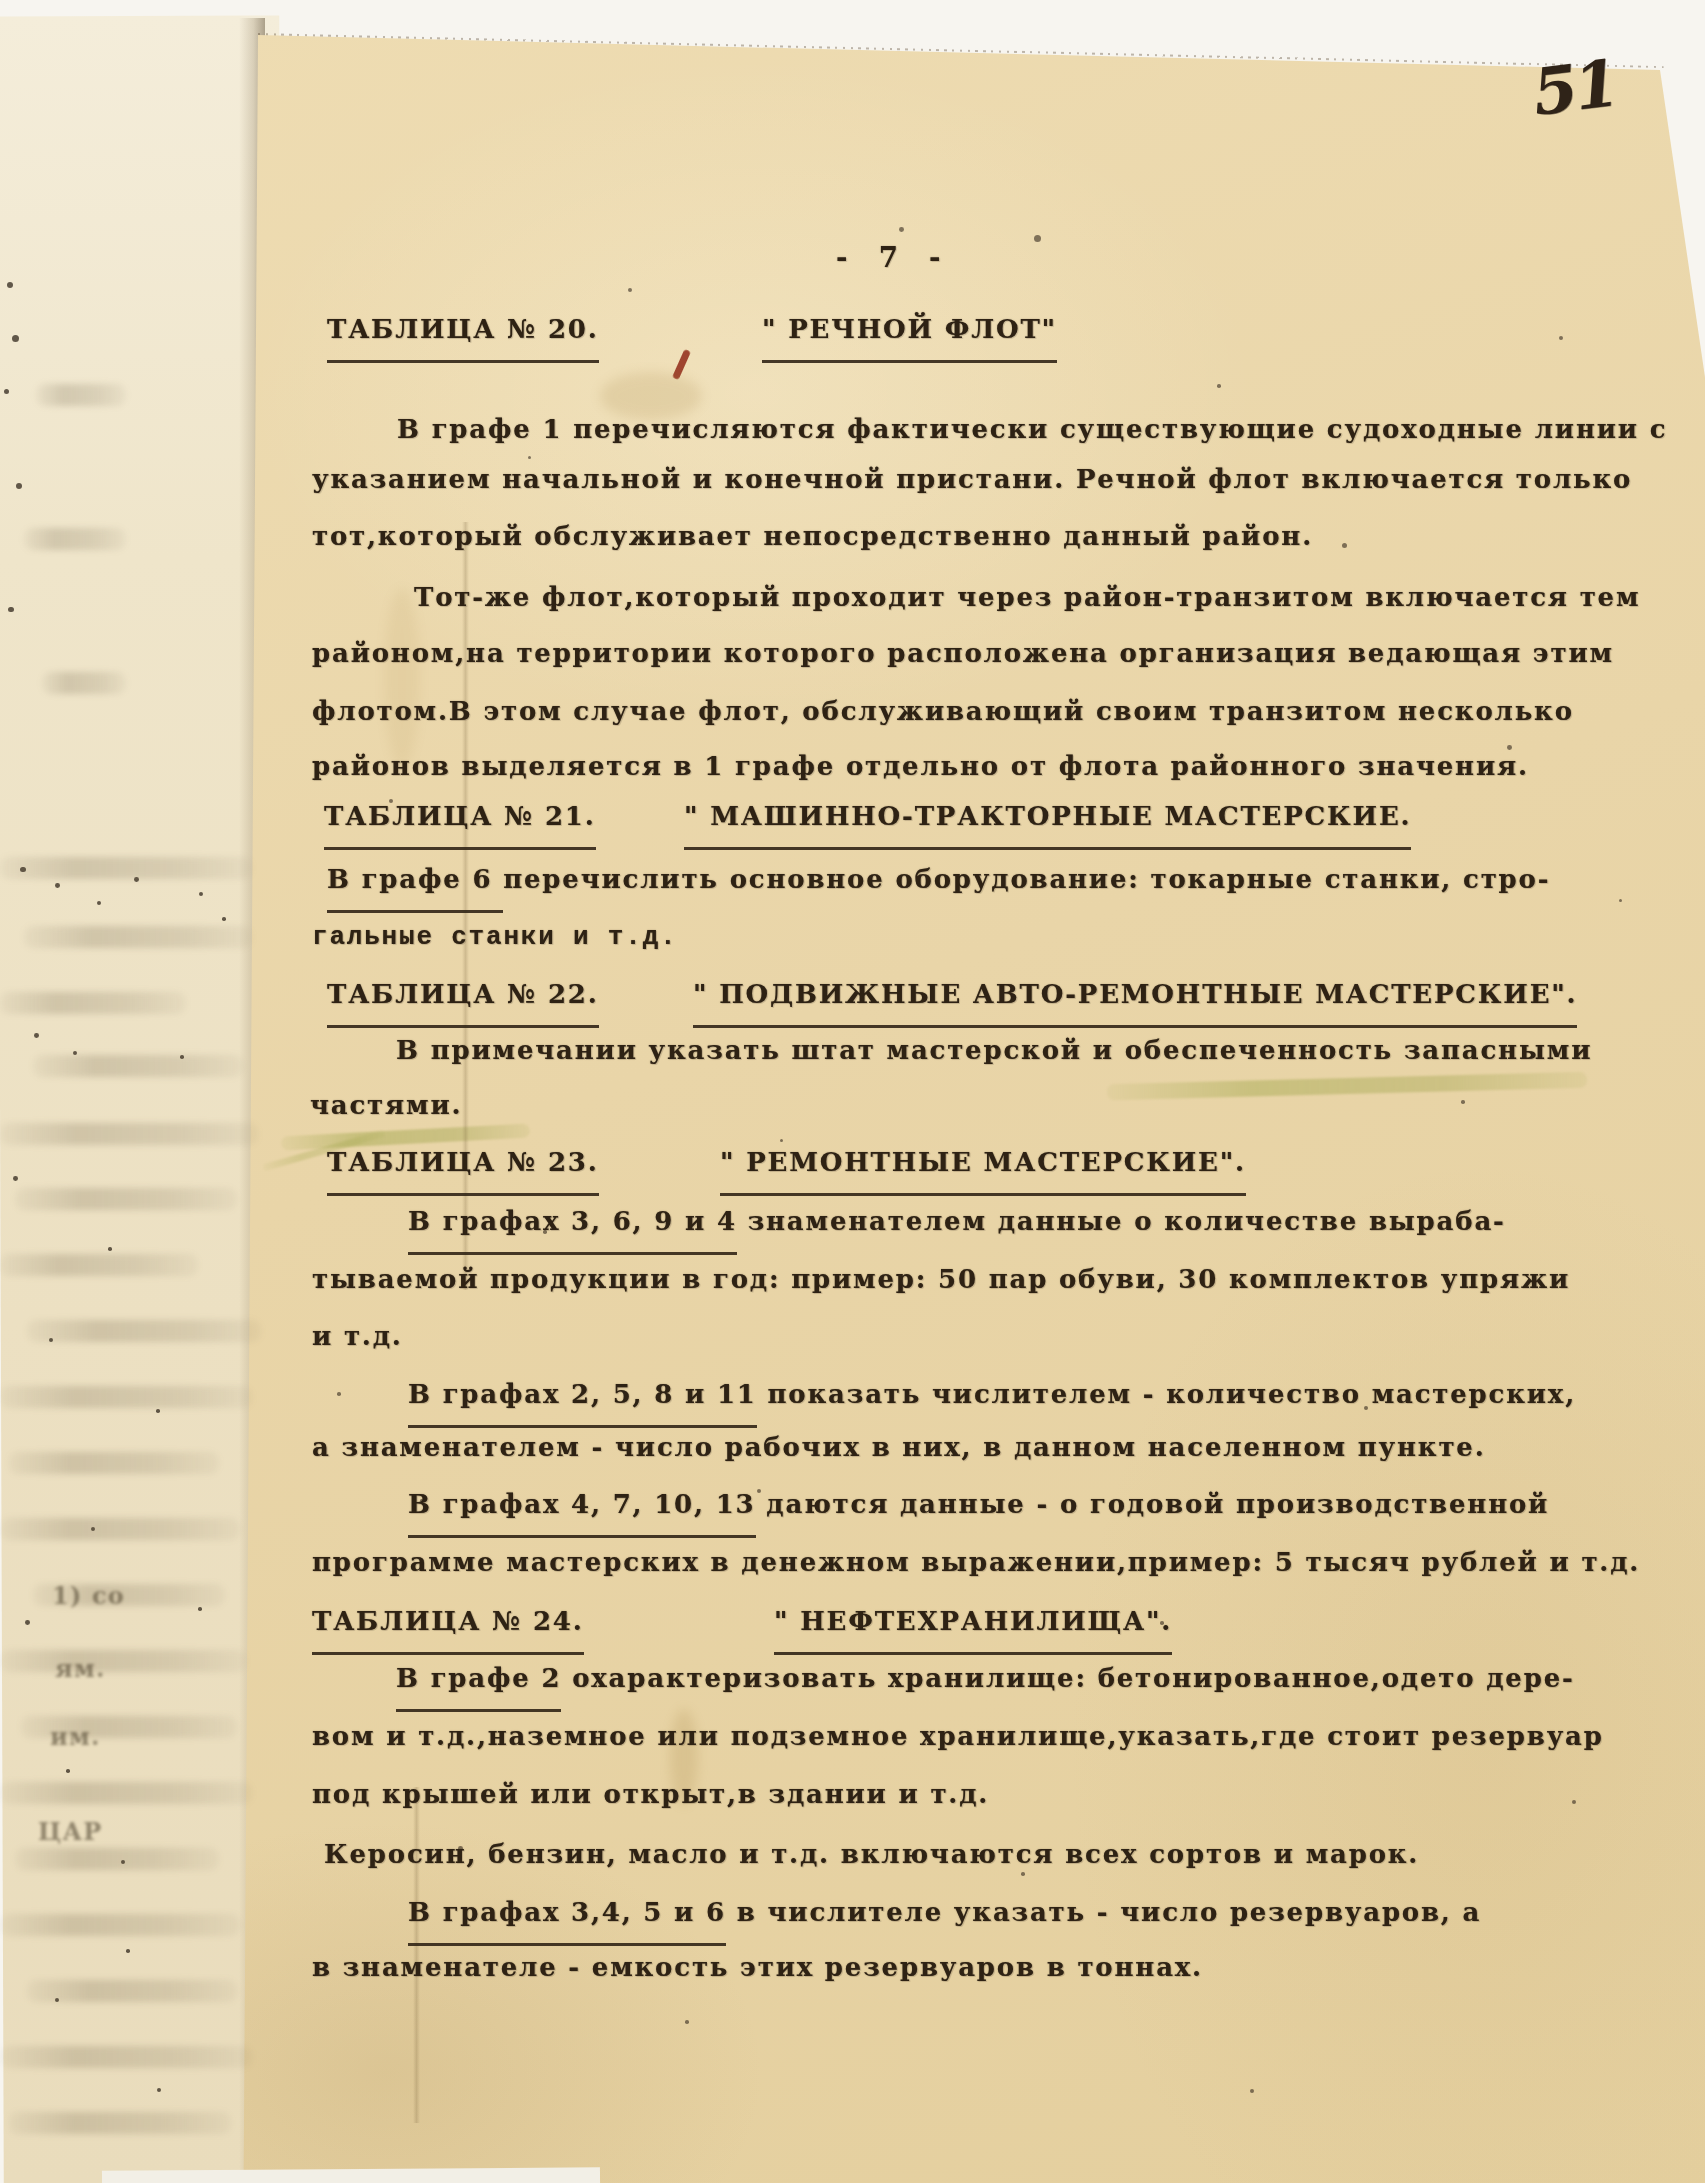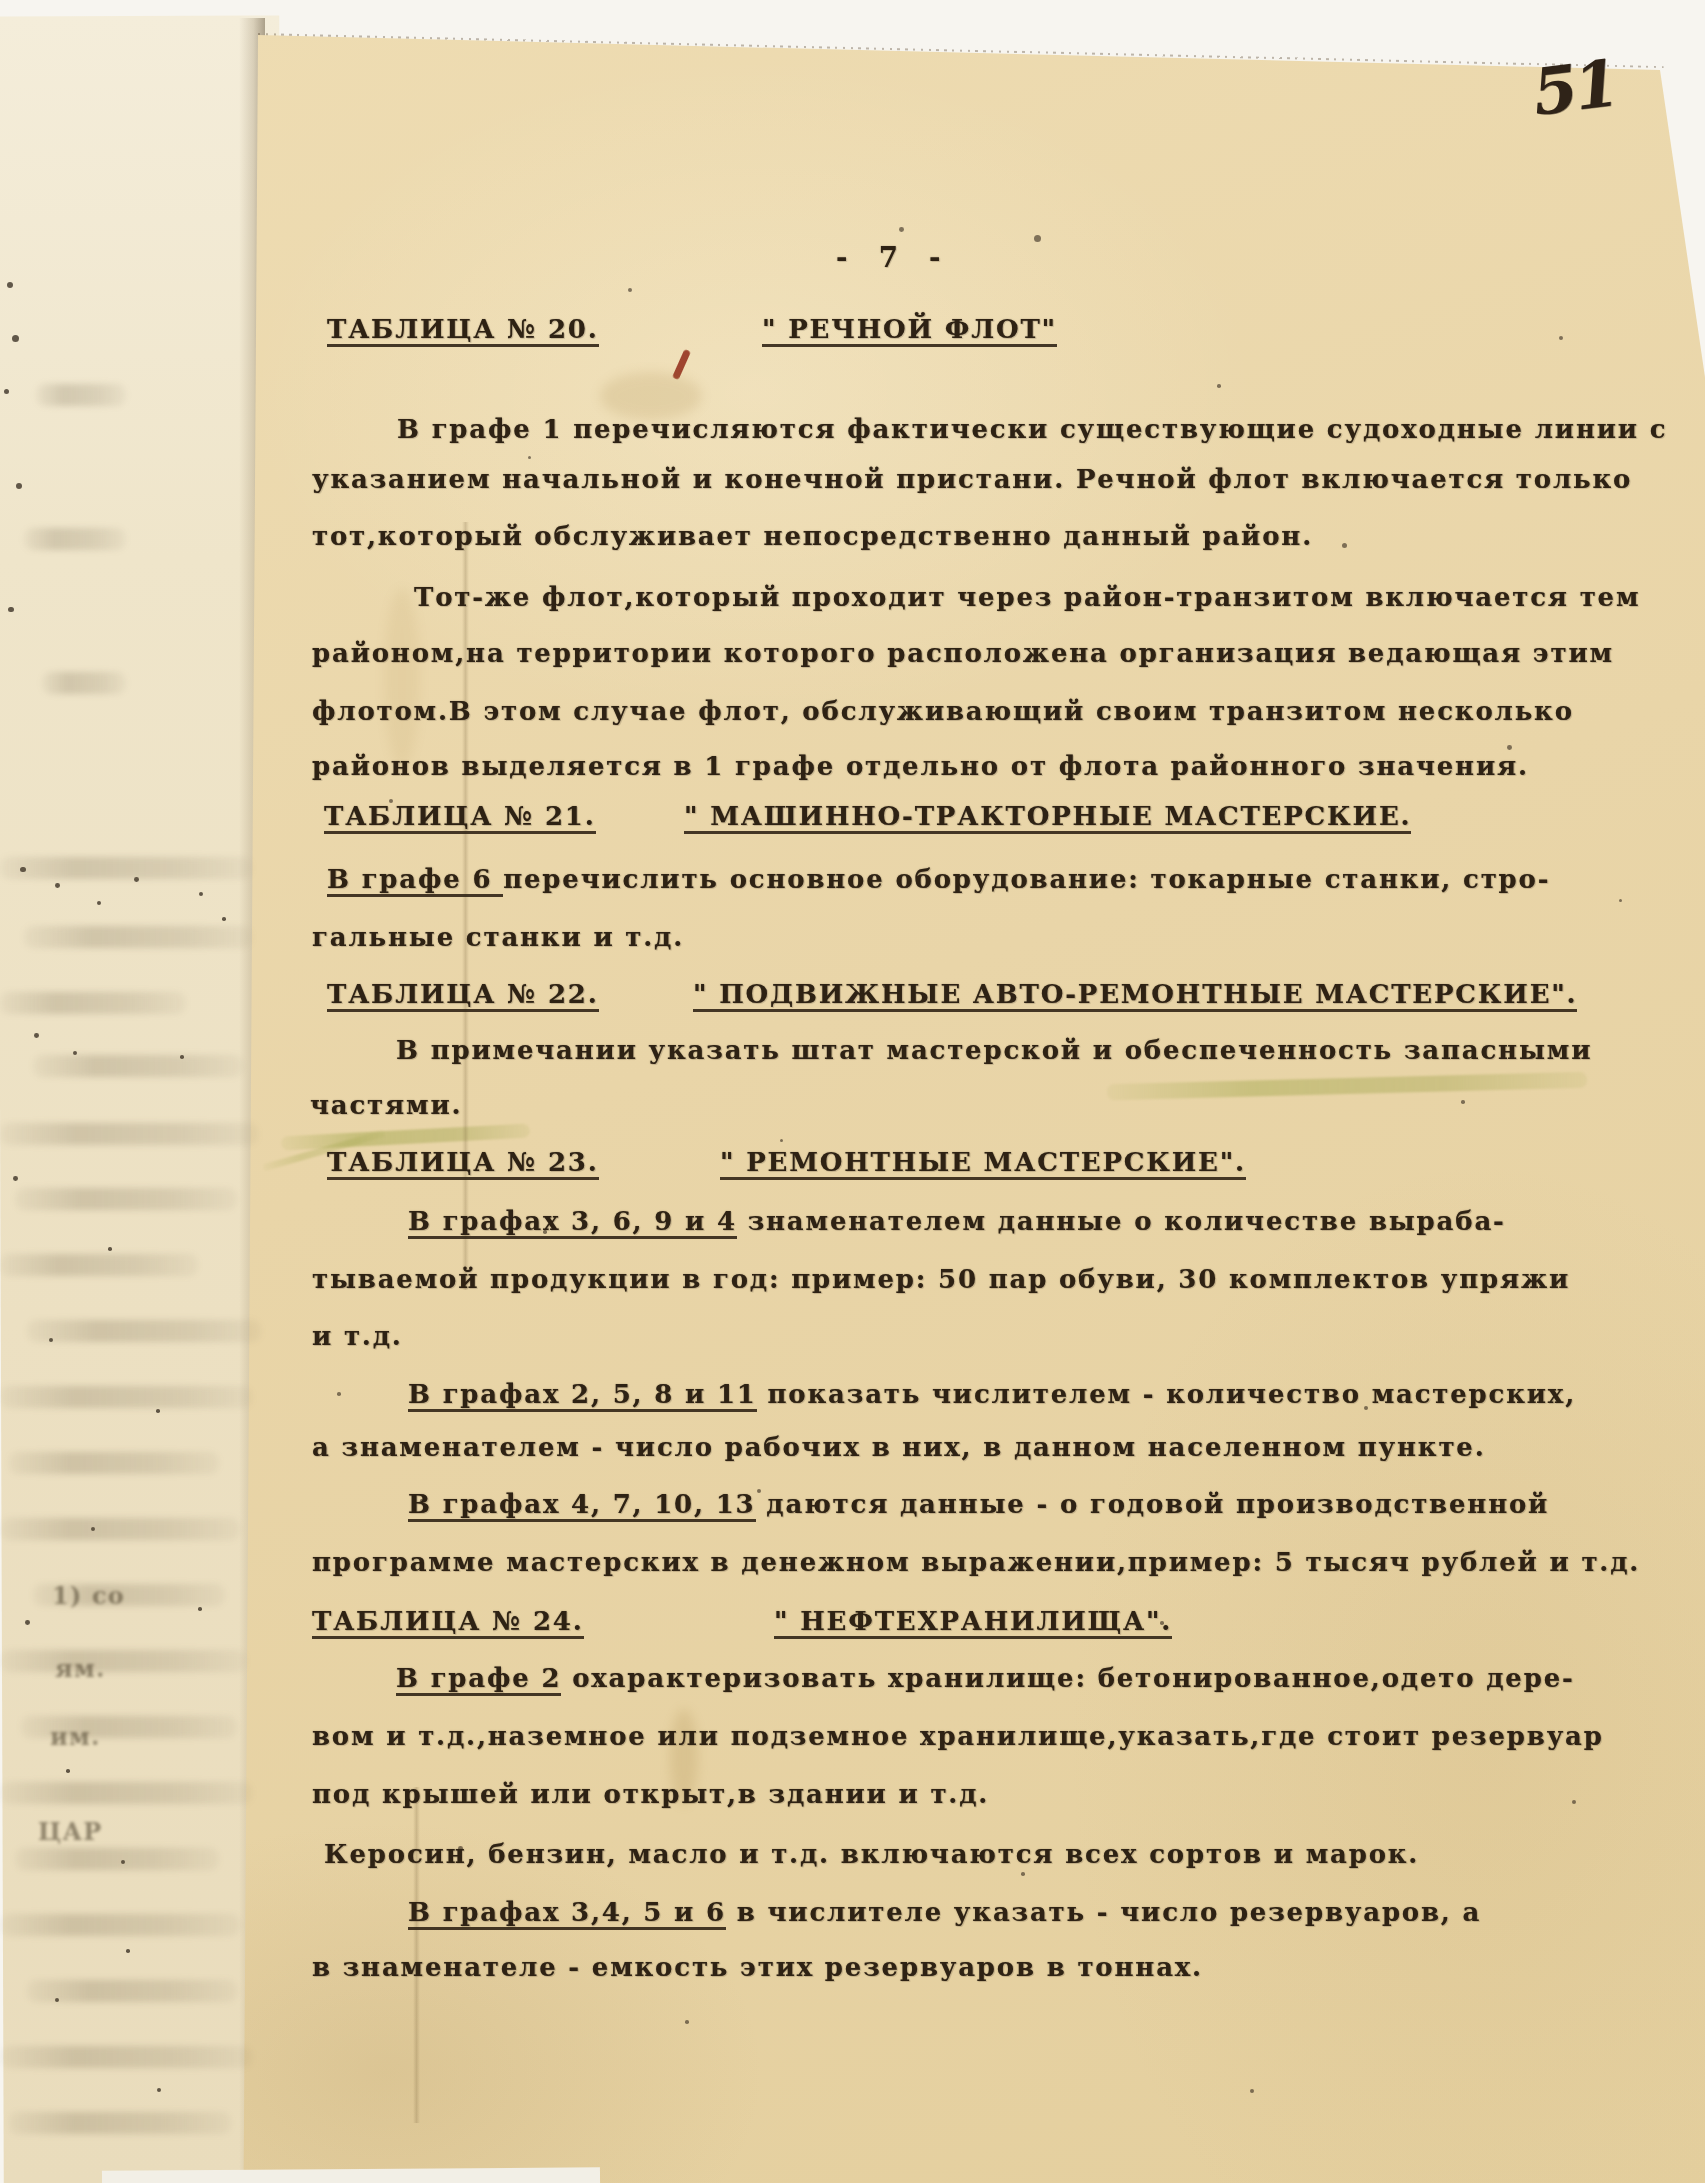--- a/index.html
+++ b/index.html
@@ -22,21 +22,21 @@
   #edge-dots{position:absolute;left:258px;top:33px;width:1406px;height:2.4px;
     transform:rotate(1.35deg);transform-origin:left top;opacity:.55;
     background:repeating-linear-gradient(90deg,rgba(70,50,25,.6) 0 2.4px,rgba(0,0,0,0) 2.4px 7.8px);}
   #bottom-sliver{position:absolute;left:102px;top:2169px;width:498px;height:15.6px;
     background:#f2efe6;transform:rotate(-.4deg);}
   
   .line{position:absolute;white-space:nowrap;
     font-weight:bold;font-size:26px;line-height:35px;letter-spacing:1.8px;
     color:#2e2214;
     text-shadow:0 0 1.2px rgba(46,34,20,.5),1.2px 1.2px 0 rgba(46,34,20,.13);}
-  .line .u{border-bottom:3px solid rgba(44,32,18,.88);padding-bottom:0;}
+  .line .u{border-bottom:3px solid rgba(44,32,18,.88);padding-bottom:16px;}
   .line.hdr{letter-spacing:10.8px;font-size:27.6px;}
   
   #pageno{position:absolute;left:1533px;top:50px;font-style:italic;font-weight:bold;
     font-size:64px;color:#2f2318;transform:rotate(-7deg);letter-spacing:-3px;
     text-shadow:0.6px 0.6px 0.6px rgba(47,35,24,.45);}
   
   .green-mark{position:absolute;border-radius:7.2px;
     background:linear-gradient(90deg,rgba(146,156,58,.15),rgba(150,160,60,.75) 30%,rgba(140,150,52,.6) 70%,rgba(146,156,58,.2));
     filter:blur(1.2px);}
   .red-mark{position:absolute;background:#8e2412;border-radius:3.6px;opacity:.82;filter:blur(0.3px);}
@@ -156,21 +156,21 @@
       <div class="line" style="left: 397px; top: 412px;"><span>В графе 1 перечисляются фактически существующие судоходные линии с</span></div>
       <div class="line" style="left: 312px; top: 462px;"><span>указанием начальной и конечной пристани. Речной флот включается только</span></div>
       <div class="line" style="left: 312px; top: 519px;"><span>тот,который обслуживает непосредственно данный район.</span></div>
       <div class="line" style="left: 414px; top: 580px;"><span>Тот-же флот,который проходит через район-транзитом включается тем</span></div>
       <div class="line" style="left: 312px; top: 636px;"><span>районом,на территории которого расположена организация ведающая этим</span></div>
       <div class="line" style="left: 312px; top: 694px;"><span>флотом.В этом случае флот, обслуживающий своим транзитом несколько</span></div>
       <div class="line" style="left: 312px; top: 749px;"><span>районов выделяется в  1 графе отдельно от флота районного значения.</span></div>
       <div class="line cap" style="left: 324px; top: 799px;"><span class="u">ТАБЛИЦА № 21.</span></div>
       <div class="line cap" style="left: 684px; top: 799px;"><span class="u">" МАШИННО-ТРАКТОРНЫЕ МАСТЕРСКИЕ.</span></div>
       <div class="line" style="left: 327px; top: 862px;"><span class="u">В графе 6 </span><span> перечислить основное оборудование:  токарные станки, стро-</span></div>
-      <div class="line" style="left: 312px; top: 920px;"><span>гальные станки и т.д.</span></div>
+      <div class="line" style="left: 312px; top: 920px; font-family: Liberation Mono, monospace;"><span>гальные станки и т.д.</span></div>
       <div class="line cap" style="left: 327px; top: 977px;"><span class="u">ТАБЛИЦА № 22.</span></div>
       <div class="line cap" style="left: 693px; top: 977px;"><span class="u">" ПОДВИЖНЫЕ АВТО-РЕМОНТНЫЕ МАСТЕРСКИЕ".</span></div>
       <div class="line" style="left: 396px; top: 1033px;"><span>В примечании указать штат мастерской и обеспеченность запасными</span></div>
       <div class="line" style="left: 310px; top: 1088px;"><span>частями.</span></div>
       <div class="line cap" style="left: 327px; top: 1145px;"><span class="u">ТАБЛИЦА № 23.</span></div>
       <div class="line cap" style="left: 720px; top: 1145px;"><span class="u">" РЕМОНТНЫЕ МАСТЕРСКИЕ".</span></div>
       <div class="line" style="left: 408px; top: 1204px;"><span class="u">В графах 3, 6, 9 и 4</span><span> знаменателем данные о количестве выраба-</span></div>
       <div class="line" style="left: 312px; top: 1262px;"><span>тываемой продукции в год: пример: 50 пар обуви, 30 комплектов упряжи</span></div>
       <div class="line" style="left: 312px; top: 1319px;"><span>и т.д.</span></div>
       <div class="line" style="left: 408px; top: 1377px;"><span class="u">В графах 2, 5, 8 и 11</span><span> показать числителем - количество мастерских,</span></div>

